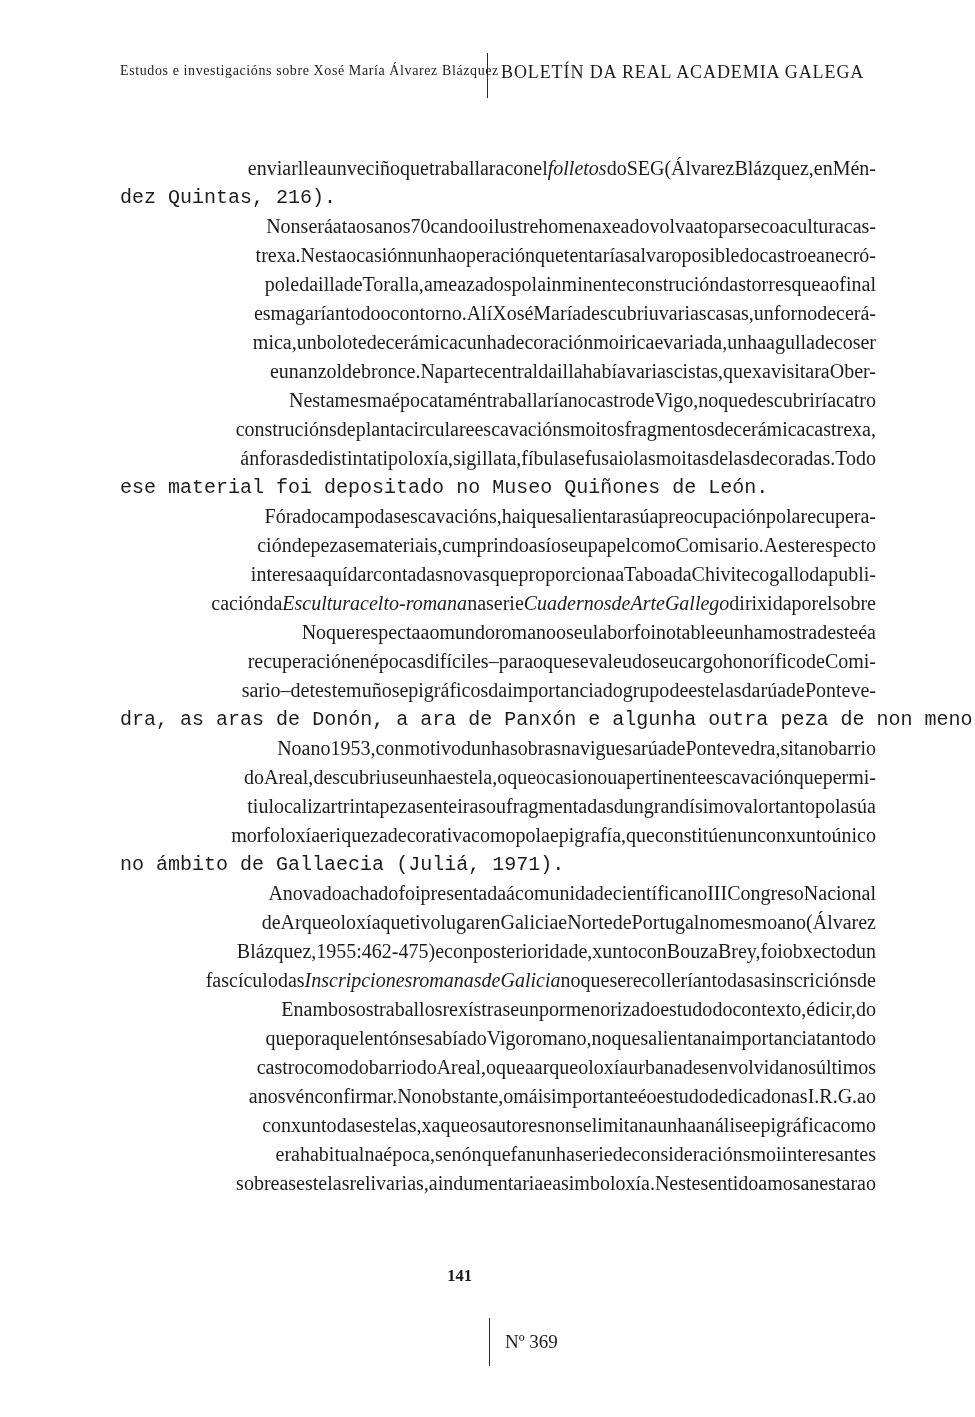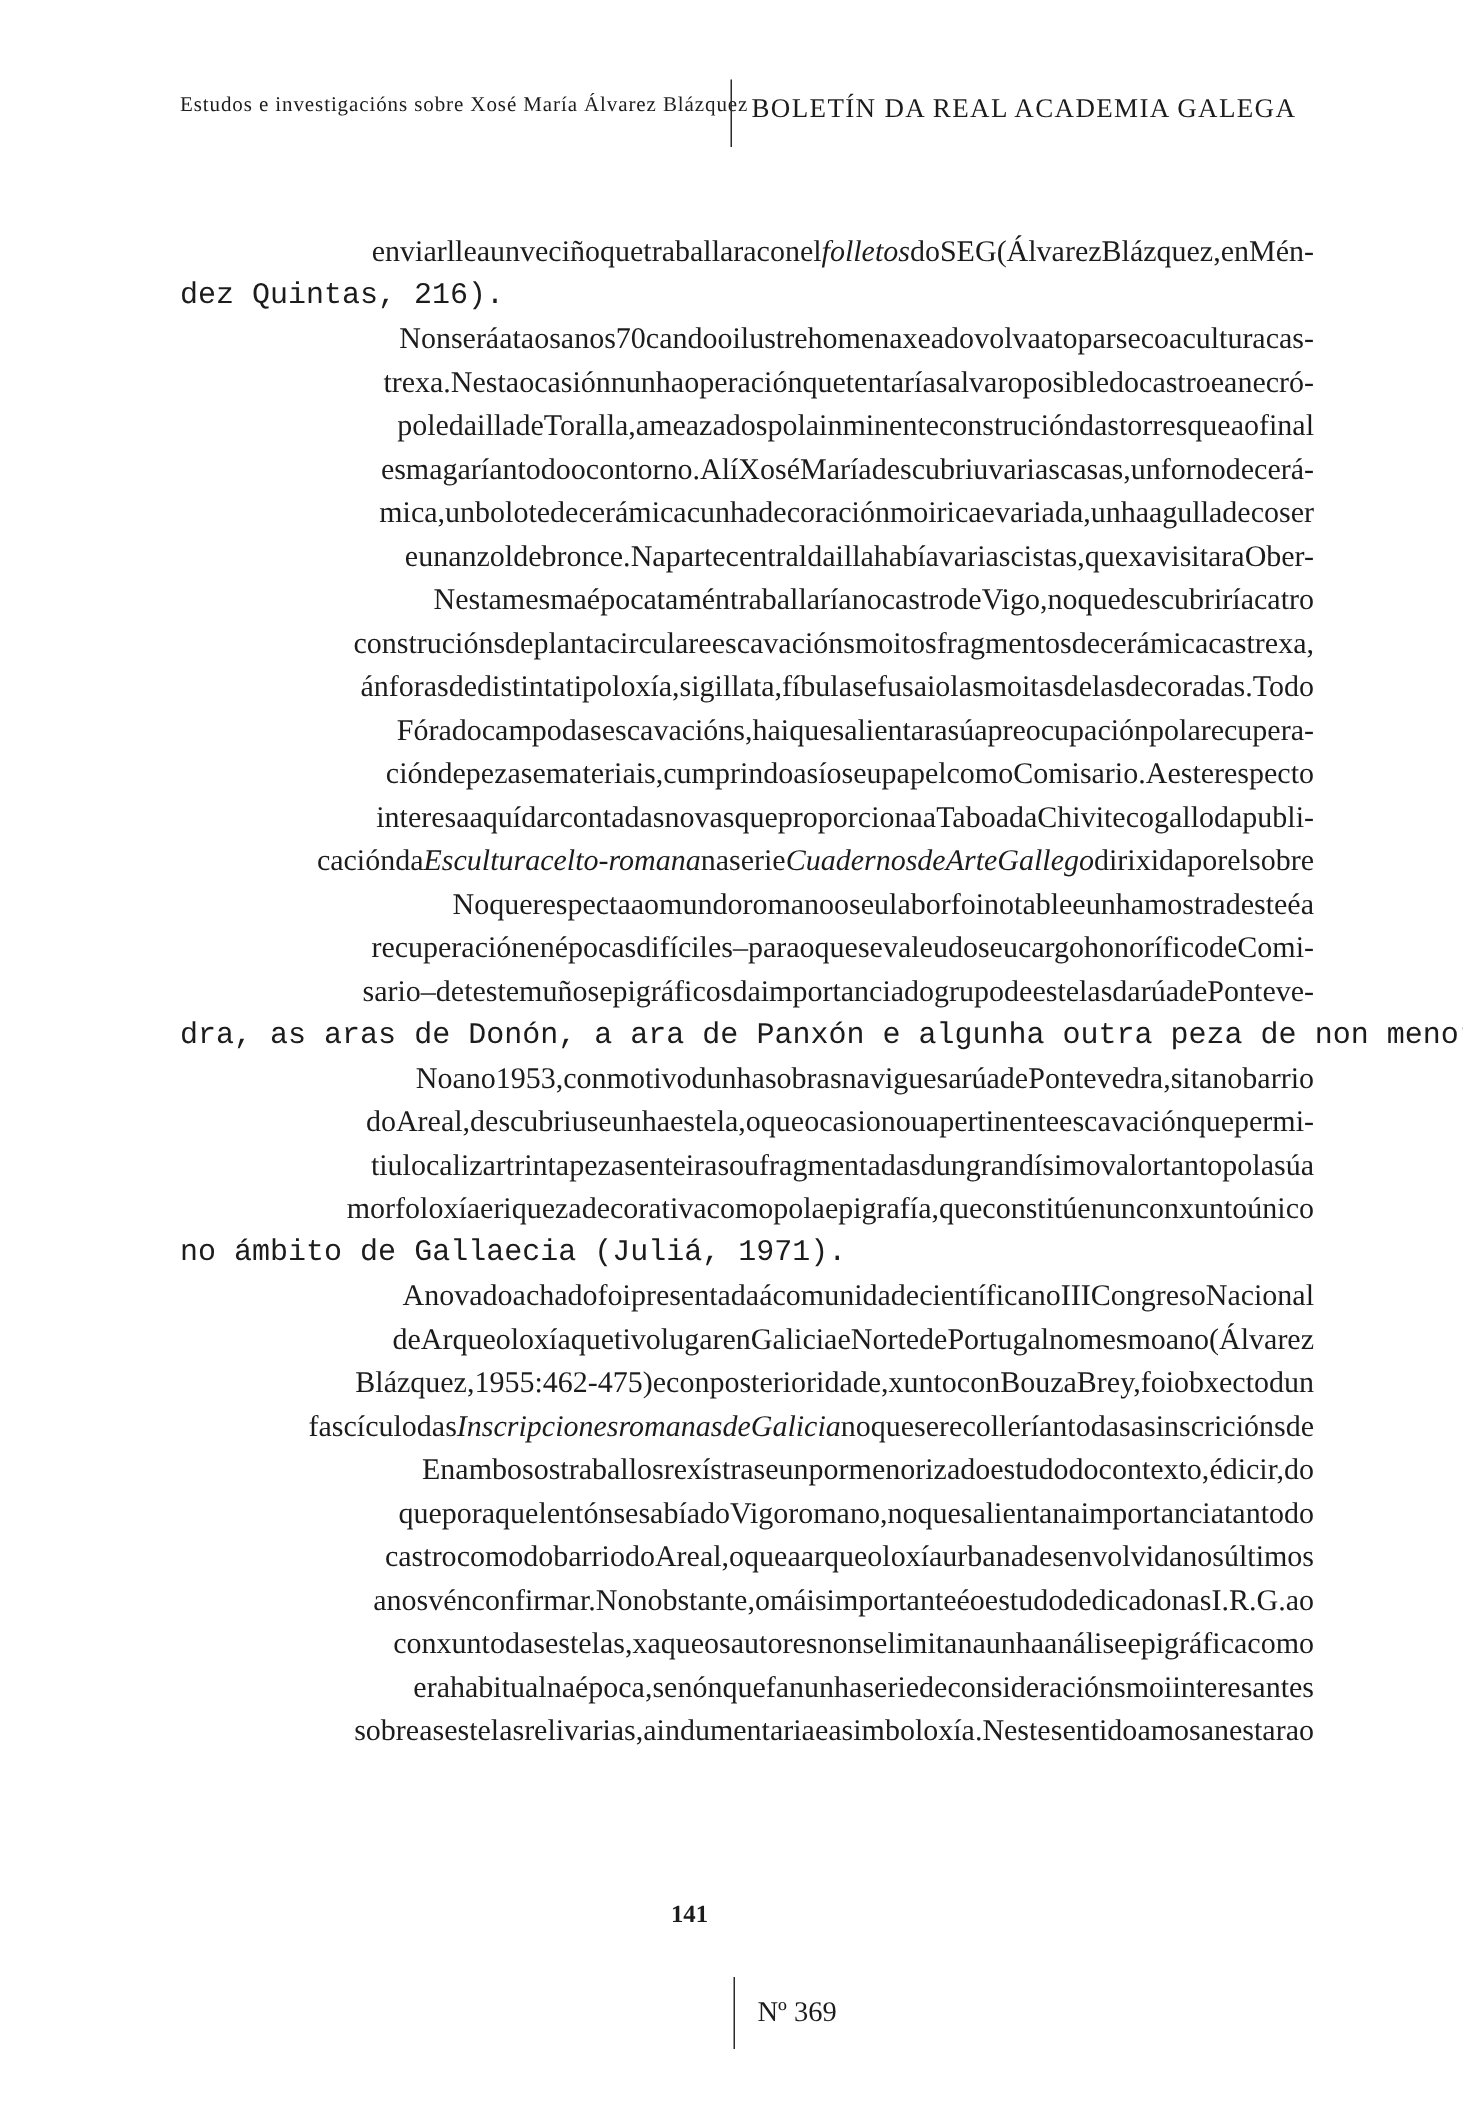--- a/index.html
+++ b/index.html
@@ -222,20 +222,21 @@
         <span>tipoloxía,</span>
         <span>sigillata,</span>
         <span>fíbulas</span>
         <span>e</span>
         <span>fusaiolas</span>
         <span>moitas</span>
         <span>delas</span>
         <span>decoradas.</span>
         <span>Todo</span>
       </div>
+      <div class="line lline"><span>ese</span> <span>material</span> <span>foi</span> <span>depositado</span> <span>no</span> <span>Museo</span> <span>Quiñones</span> <span>de</span> <span>León.</span></div>
       <div class="line jline indent">
         <span>Fóra</span>
         <span>do</span>
         <span>campo</span>
         <span>das</span>
         <span>escavacións,</span>
         <span>hai</span>
         <span>que</span>
         <span>salientar</span>
         <span>a</span>

